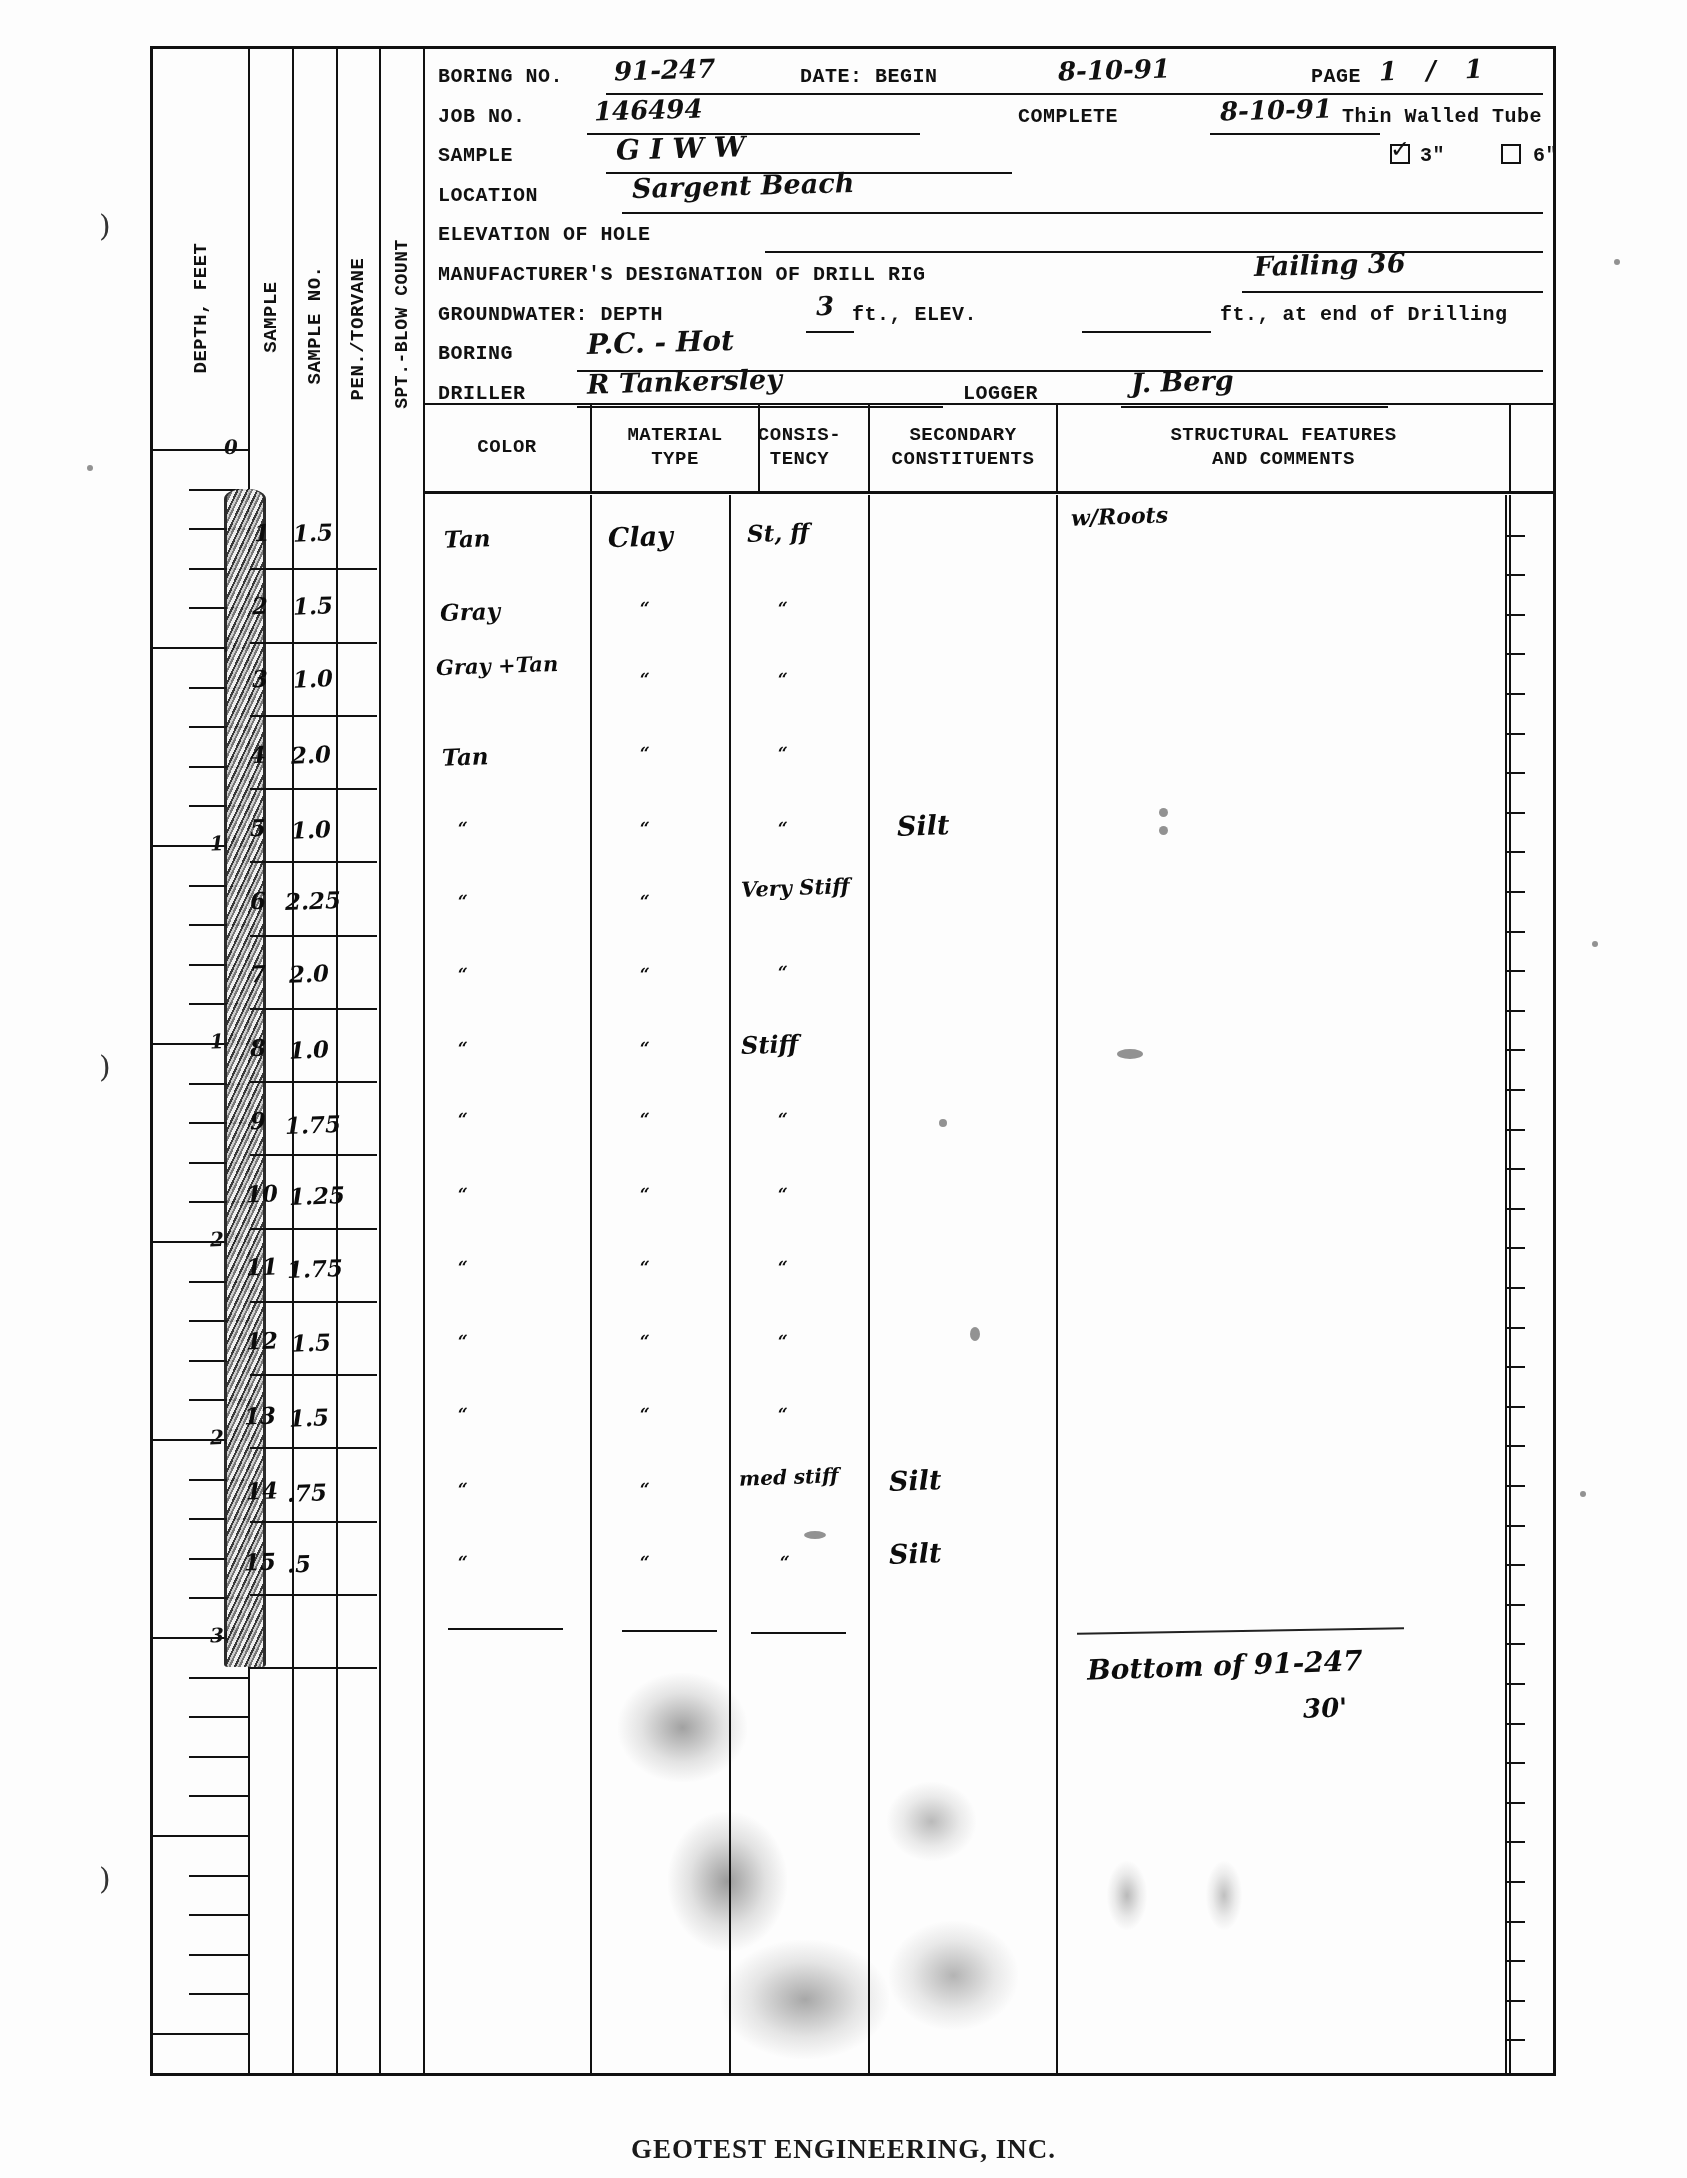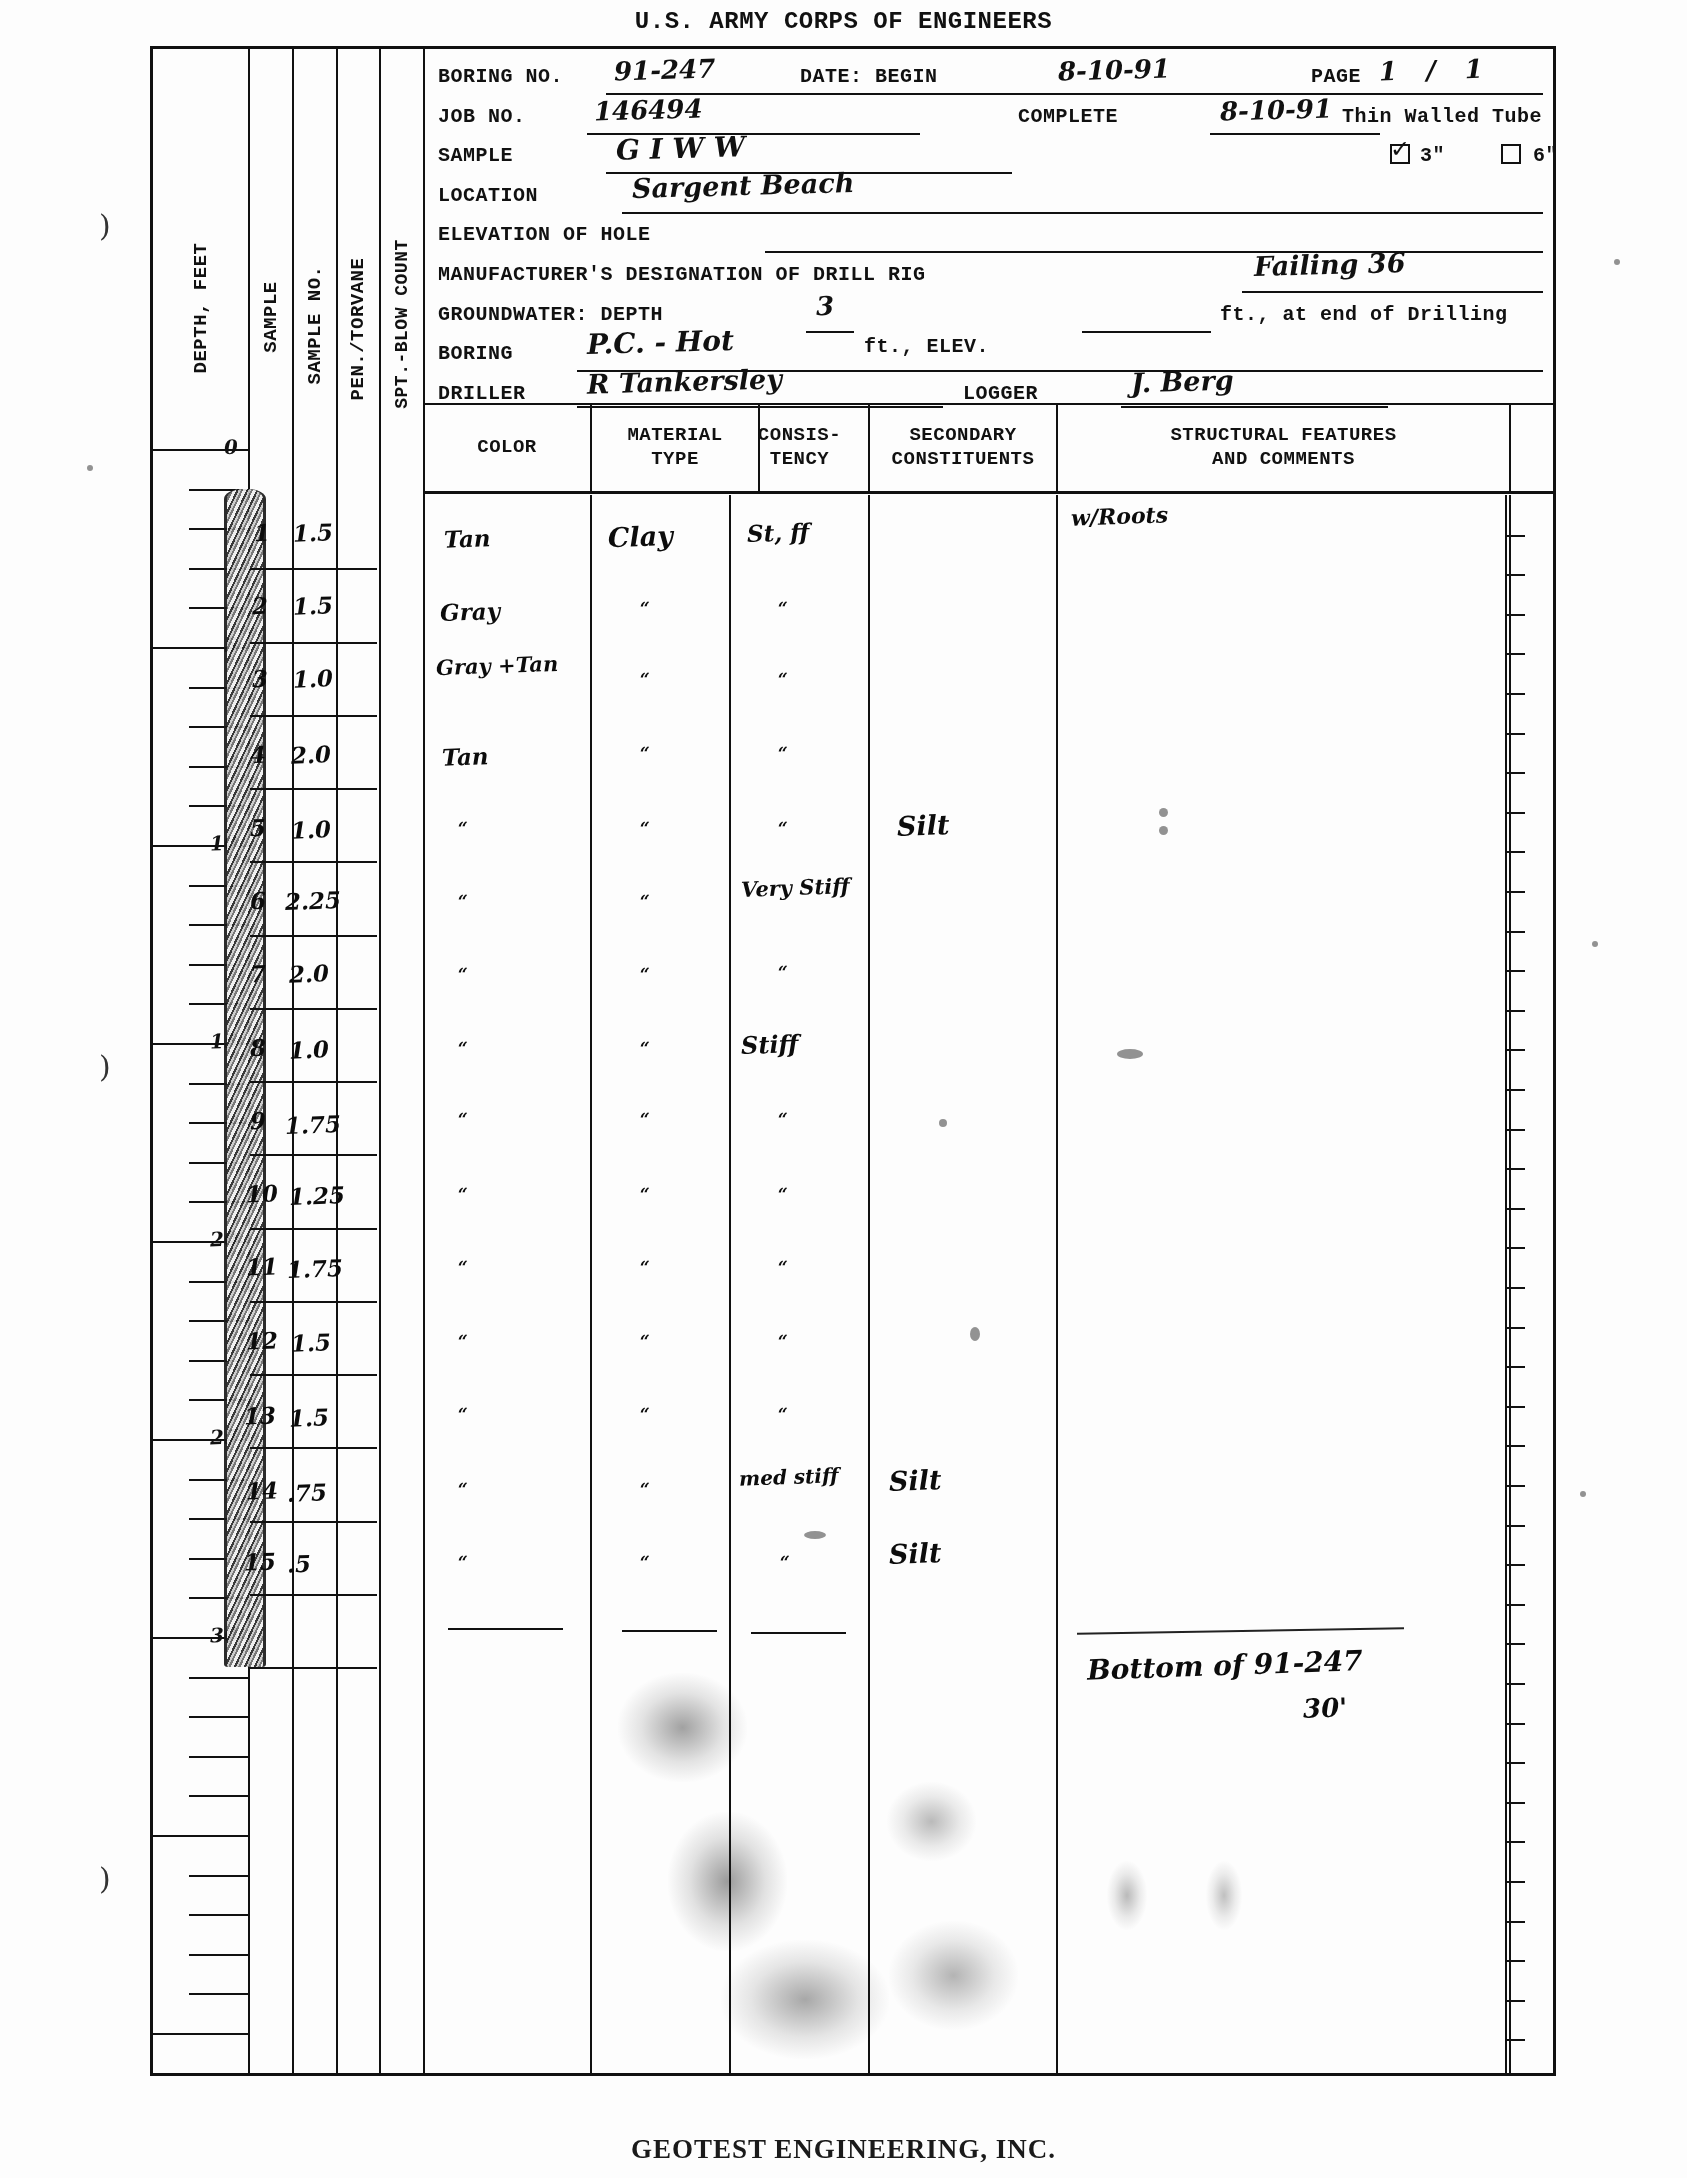--- a/index.html
+++ b/index.html
@@ -275,21 +275,20 @@
     border-bottom: 2px solid #222;
     height: 0;
     transform: rotate(-1deg);
   }
 </style>
 </head>
 <body>
 
 <div class="page">
 
-  <div id="doc-title" class="mono-hdr">U.S. ARMY CORPS OF ENGINEERS</div>
 
   <div id="form-frame">
 
     <div class="vcol" id="depth-col">
       <div class="vlabel mono-hdr" style="top:248px;">DEPTH, FEET</div>
 
       <div style="position:absolute;left:0;right:0;top:400px;bottom:0;">
         <div class="tick" style="top:0px;"></div>
         <div class="depth-num" style="top:-14px;right:10px;">0</div>
         <div class="tickL" style="top:40px;"></div>
@@ -400,21 +399,21 @@
 
       <div class="hrow" style="top:206px;">
         <span class="lbl mono-hdr">MANUFACTURER'S DESIGNATION OF DRILL RIG</span>
         <span class="hand-val" style="left:816px;top:-6px;font-size:27px;">Failing 36</span>
         <div class="rule" style="left:804px;right:0;top:36px;"></div>
       </div>
 
       <div class="hrow" style="top:246px;">
         <span class="lbl mono-hdr">GROUNDWATER: DEPTH</span>
         <span class="hand-val" style="left:378px;top:-4px;">3</span>
-        <span class="lbl mono-hdr" style="left:426px;margin-top:32px;">ft., ELEV.</span>
+        <span class="lbl mono-hdr" style="left:414px;">ft., ELEV.</span>
         <span class="hand-val" style="left:655px;top:-2px;"></span>
         <span class="lbl mono-hdr" style="left:782px;">ft., at end of Drilling</span>
         <div class="rule" style="left:368px;width:48px;top:36px;"></div>
         <div class="rule" style="left:644px;width:129px;top:36px;"></div>
       </div>
 
       <div class="hrow" style="top:285px;">
         <span class="lbl mono-hdr">BORING</span>
         <span class="hand-val" style="left:149px;top:-8px;font-size:28px;">P.C. - Hot</span>
         <div class="rule" style="left:139px;right:0;top:36px;"></div>

